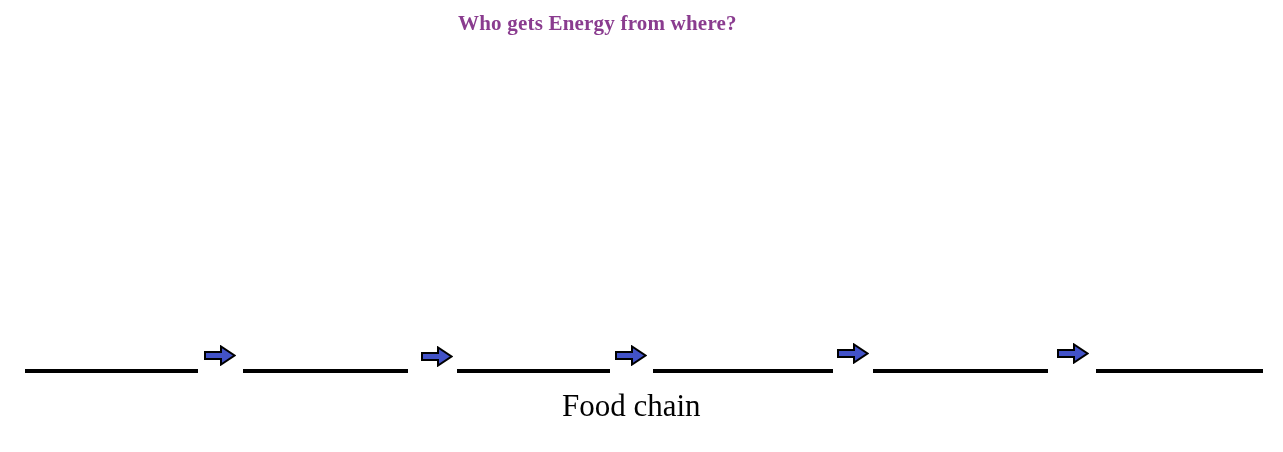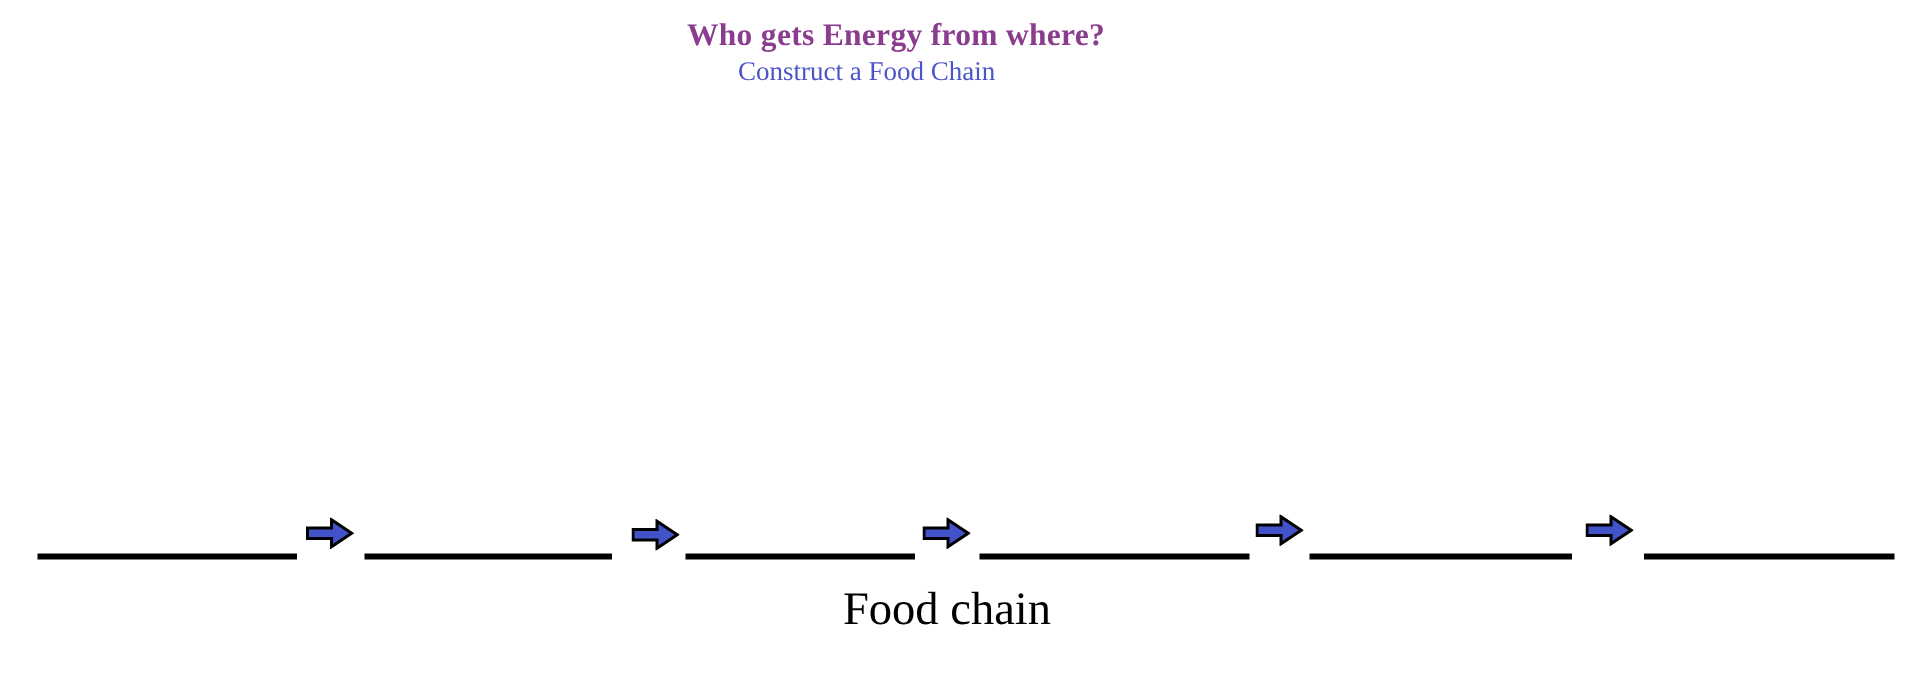--- a/index.html
+++ b/index.html
@@ -66,21 +66,20 @@
     white-space: nowrap;
   }
 </style>
 </head>
 <body>
 
 <div id="canvas">
 
   <div class="title">Who gets Energy from where?</div>
 
-  <div class="subtitle">Construct a Food Chain</div>
 
   <div class="blank blank-1"></div>
 
   <span class="arrow arrow-1">
     <svg viewBox="0 0 32 21" xmlns="http://www.w3.org/2000/svg">
       <polygon points="1,7 17,7 17,1.5 30.5,10.5 17,19.5 17,14 1,14" fill="#4252c8" stroke="#000000" stroke-width="2" stroke-linejoin="miter"></polygon>
     </svg>
   </span>
 
   <div class="blank blank-2"></div>

